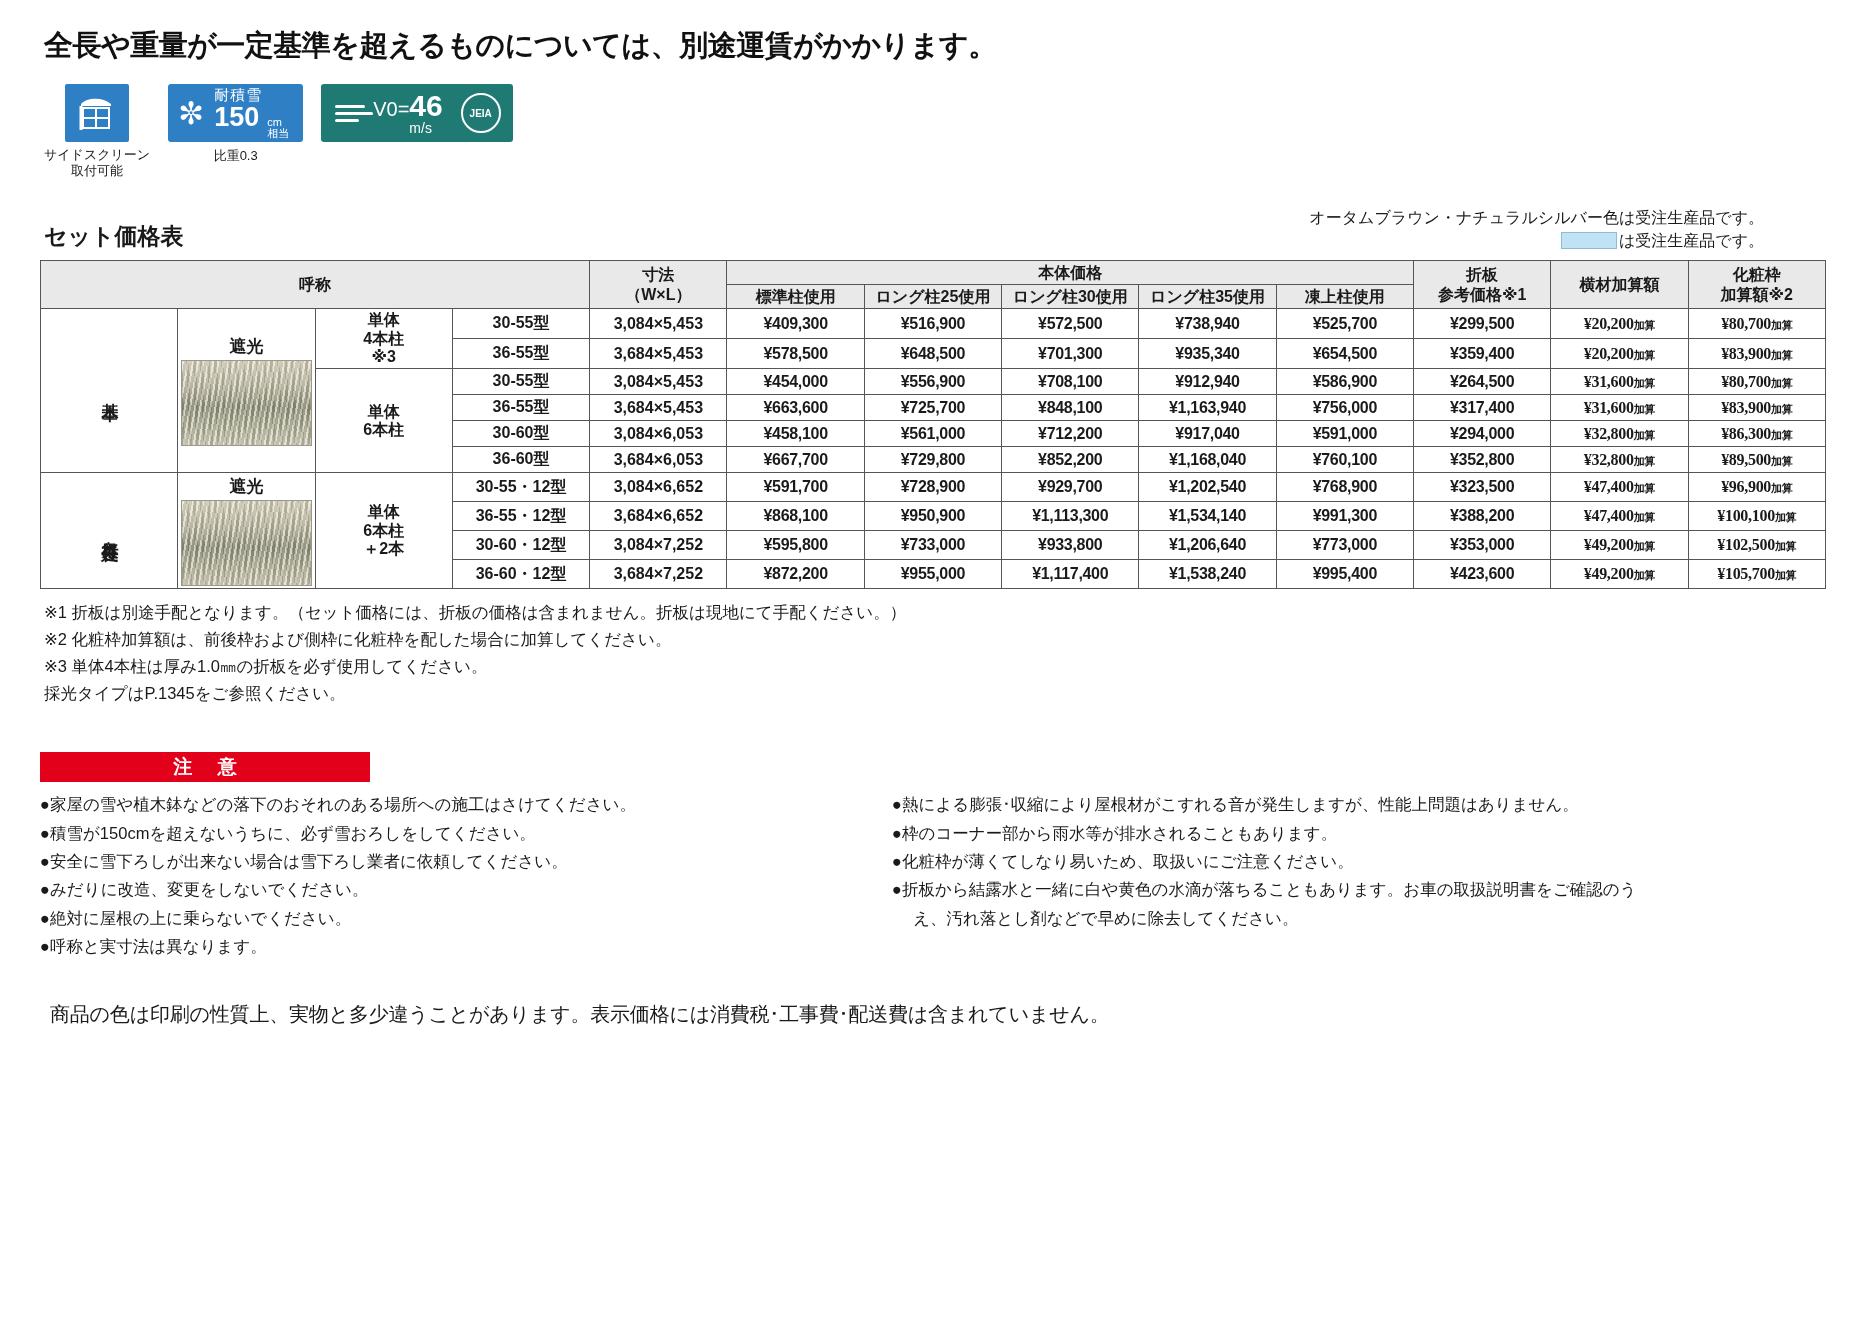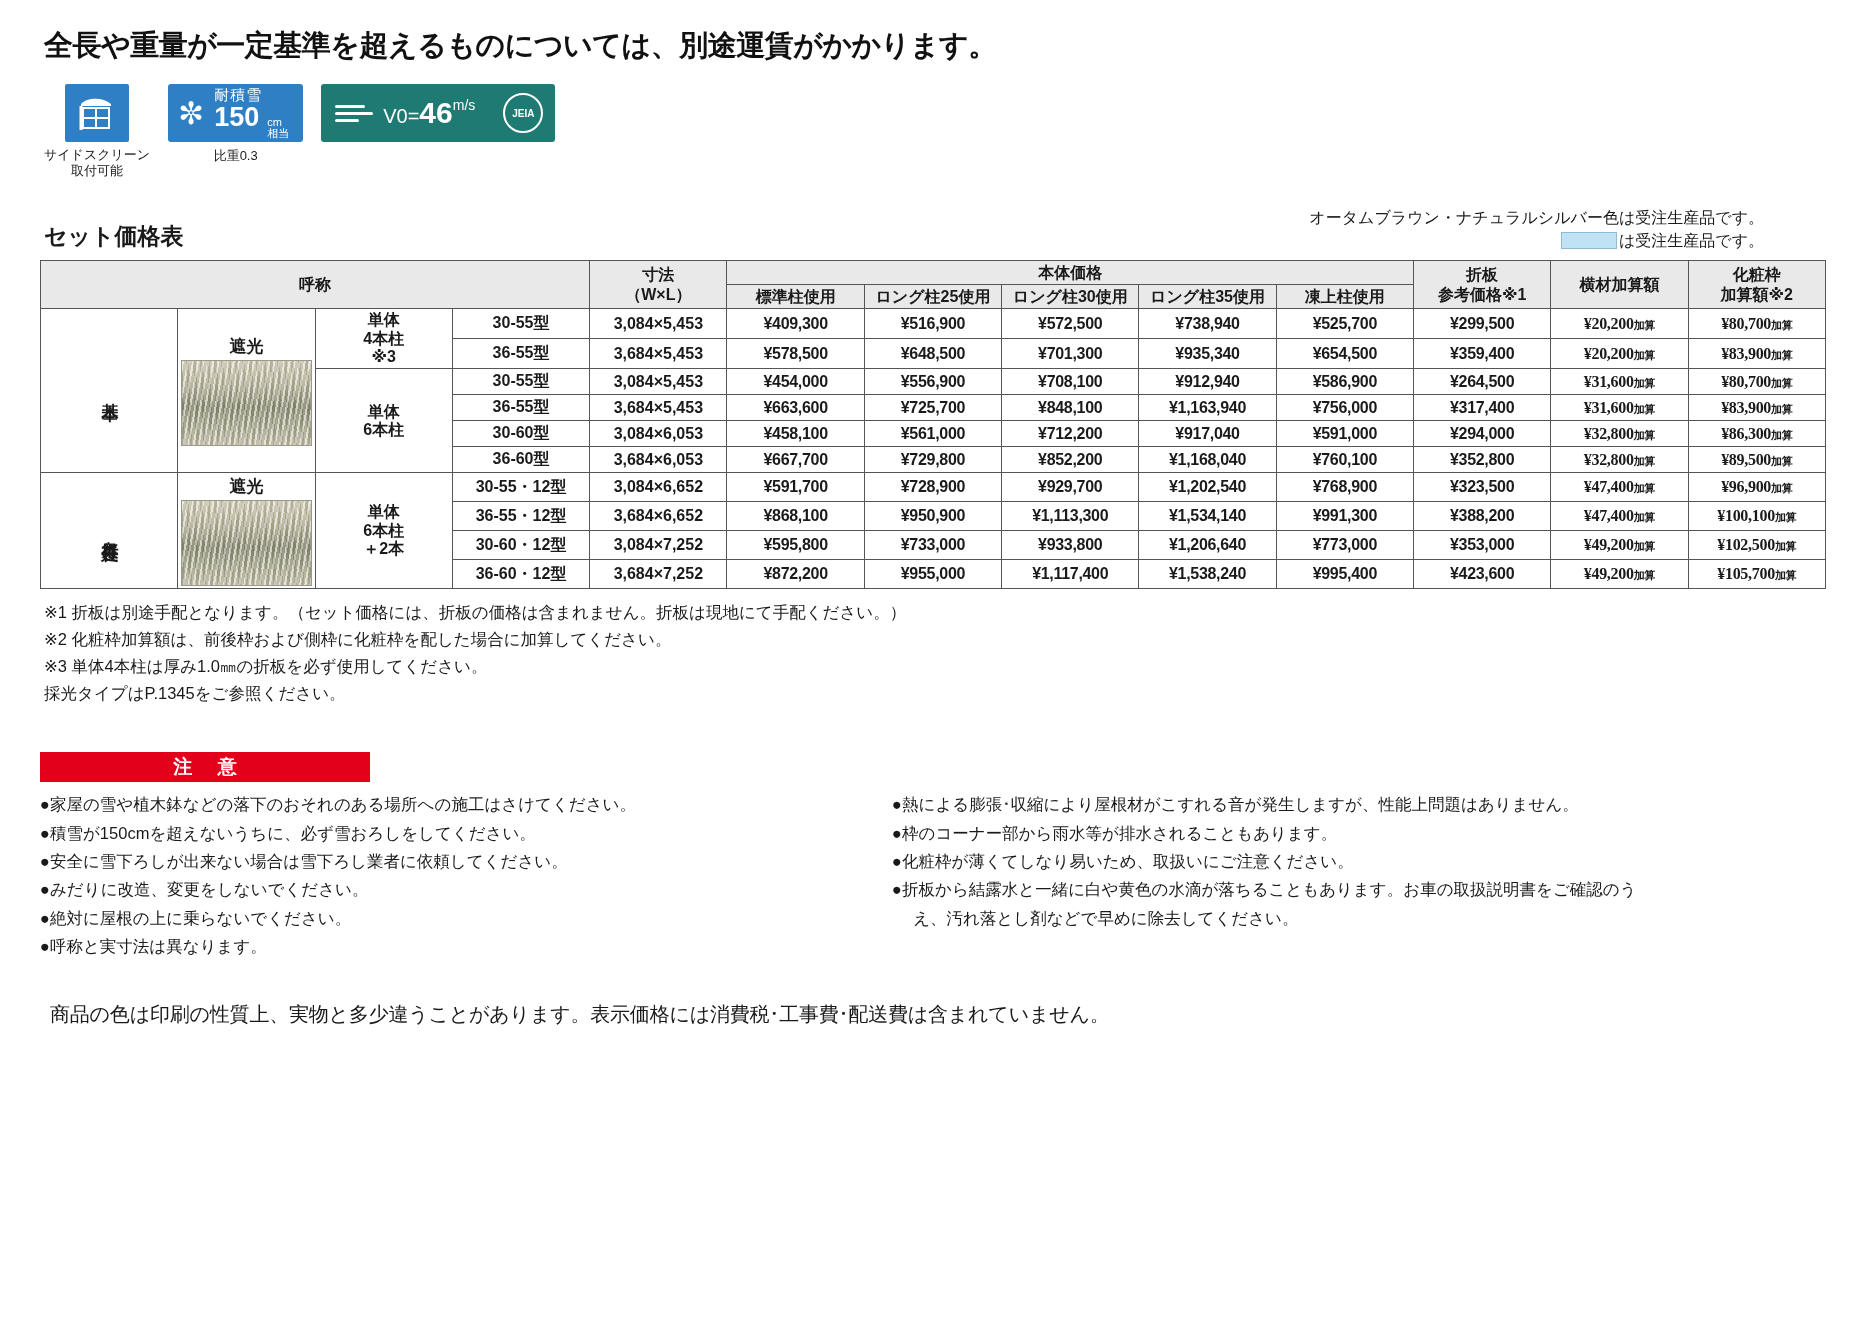--- a/index.html
+++ b/index.html
@@ -41,29 +41,29 @@
   }
   .snow-badge .flake { font-size: 31px; line-height: 1; }
   .snow-text { display: flex; flex-direction: column; justify-content: center; line-height: 1; }
   .snow-text .t1 { font-size: 15px; letter-spacing: 1px; margin-bottom: 2px; }
   .snow-text .t2 { font-size: 27px; font-weight: bold; display: flex; align-items: baseline; gap: 8px; }
   .snow-text .t2 .unit { font-size: 11px; font-weight: normal; line-height: 1.0; display:inline-block; }
   .snow-sub { font-size: 13px; margin-top: 5px; text-align: center; }
 
   .wind-badge {
     background: #1f7a74; color: #fff; border-radius: 3px; height: 58px;
-    display: flex; align-items: center; padding: 0 12px 0 14px; gap: 10px;
+    display: flex; align-items: center; padding: 0 12px 0 14px; 
   }
   .wind-lines { display: flex; flex-direction: column; gap: 4px; }
   .wind-lines span { display:block; height: 3px; background: #fff; border-radius: 2px; }
   .wind-lines span:nth-child(1){ width: 30px; }
   .wind-lines span:nth-child(2){ width: 38px; }
   .wind-lines span:nth-child(3){ width: 24px; }
   .wind-val { font-size: 20px; display: flex; align-items: baseline; }
-  .wind-stack { display:flex; flex-direction: row; line-height: 1; }
+  .wind-stack { display:flex; flex-direction: column; line-height: 1; }
   .wind-stack .top { font-size: 30px; font-weight: bold; }
   .wind-stack .bot { font-size: 14px; }
   .jeia {
     border: 2px solid #fff; border-radius: 50%; width: 40px; height: 40px;
     display: flex; align-items: center; justify-content: center; font-size: 10px; font-weight: bold;
     margin-left: 18px;
   }
 
   
   .sec-row { display: flex; align-items: flex-end; justify-content: space-between; margin: 0 0 8px 4px; }

